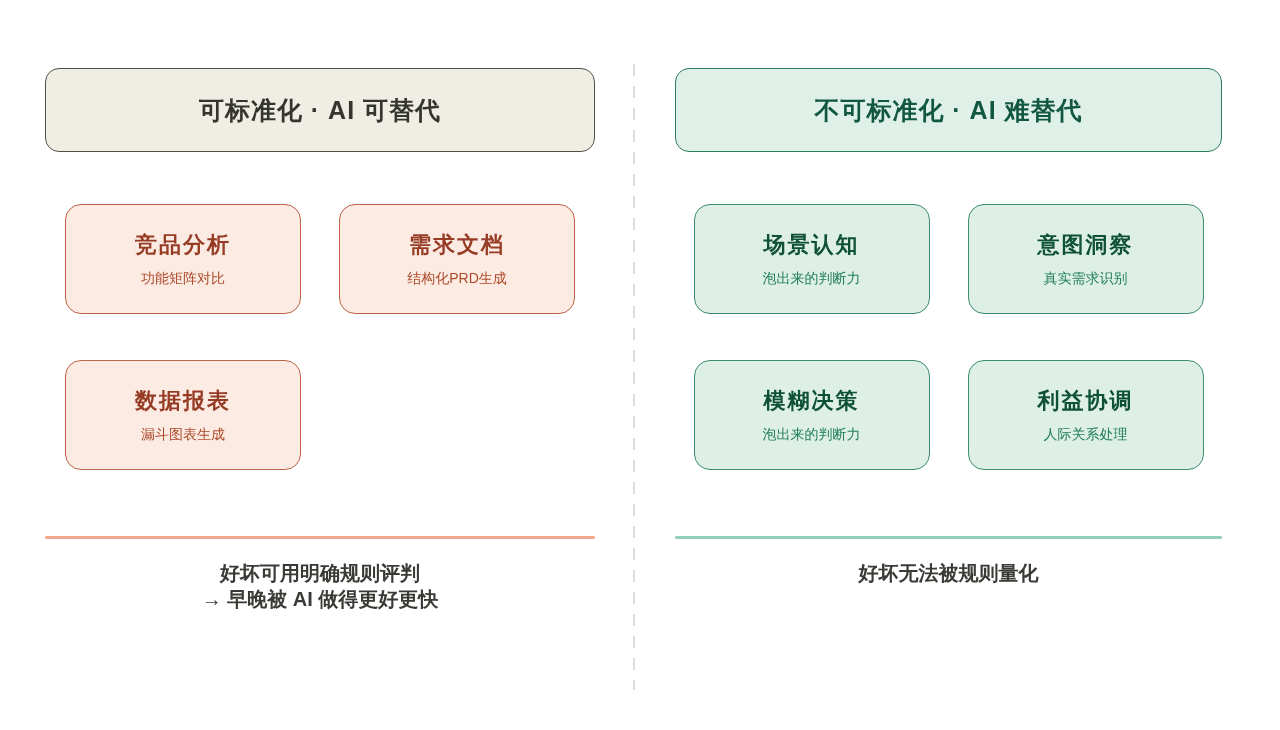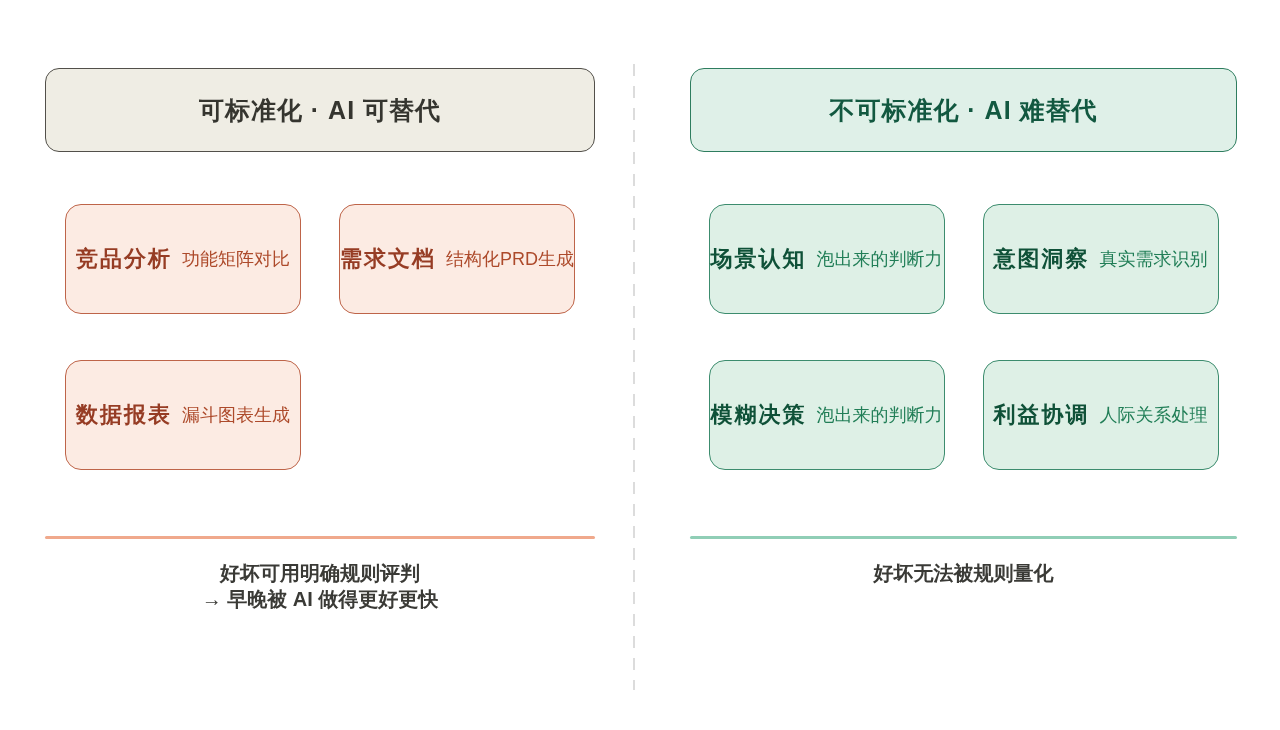--- a/index.html
+++ b/index.html
@@ -37,21 +37,21 @@
     left:633px;top:64px;
     width:2px;height:626px;
     background:repeating-linear-gradient(
       to bottom,
       var(--divider-dash) 0px, var(--divider-dash) 12px,
       transparent 12px, transparent 22px);
   }
 
   .col{position:absolute;top:68px;display:flex;flex-direction:column;}
   .col.left{left:45px;width:550px;}
-  .col.right{left:690px;width:547px;}
+  .col.right{left:675px;width:547px;}
 
   .panel-header{
     height:84px;
     border-radius:14px;
     display:flex;align-items:center;justify-content:center;
     font-size:25px;font-weight:bold;
     letter-spacing:1px;
     border:1.5px solid;
   }
   .col.left .panel-header{
@@ -70,34 +70,34 @@
     display:grid;
     grid-template-columns:236px 236px;
     column-gap:38px;
     row-gap:46px;
     justify-content:center;
   }
   .card{
     height:110px;
     border-radius:16px;
     border:1.5px solid;
-    display:flex;flex-direction:row;
+    display:flex;flex-direction:column;
     align-items:center;justify-content:center;
     gap:10px;
   }
   .col.left .card{
     background:var(--left-card-bg);
     border-color:var(--left-card-border);
   }
   .col.right .card{
     background:var(--right-card-bg);
     border-color:var(--right-card-border);
   }
   .card-title{font-size:22px;font-weight:bold;letter-spacing:2px;}
-  .card-sub{font-size:18px;}
+  .card-sub{font-size:14px;}
   .col.left .card-title{color:var(--left-card-title);}
   .col.left .card-sub{color:var(--left-card-subtitle);}
   .col.right .card-title{color:var(--right-card-title);}
   .col.right .card-sub{color:var(--right-card-subtitle);}
 
   .summary-rule{
     margin-top:66px;
     height:3px;border:none;border-radius:2px;
     width:100%;
   }

